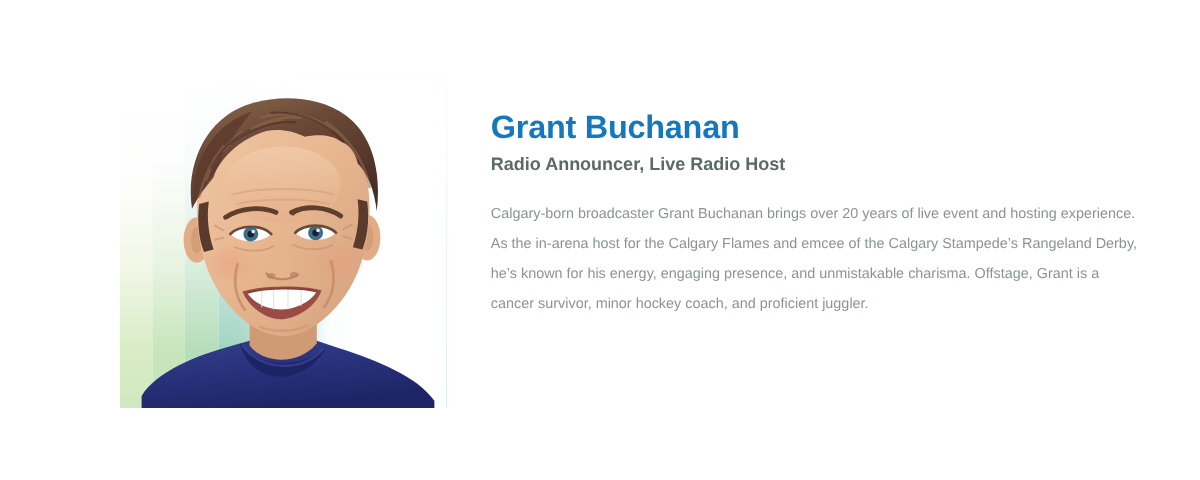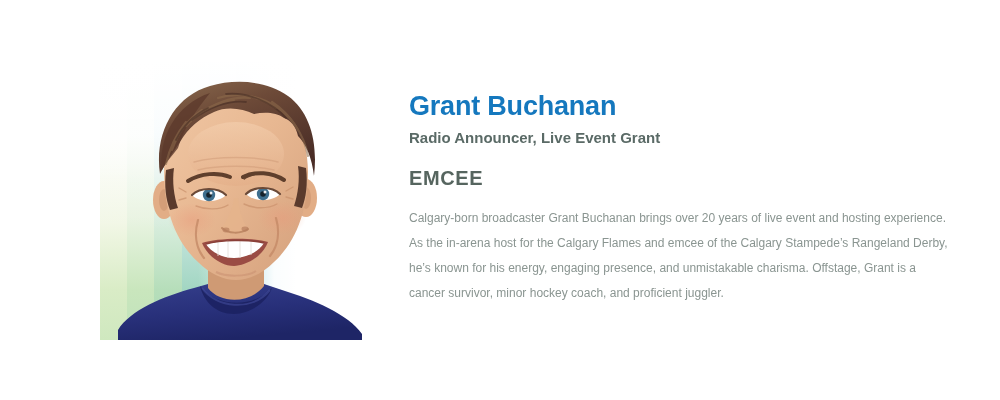--- a/index.html
+++ b/index.html
@@ -277,20 +277,19 @@
             <path d="M 98 108 C 118 103 154 103 174 108"></path>
           </g>
         </g>
       </svg>
     </div>
   </div>
 
   <div class="text-col">
     <h1 class="speaker-name">Grant Buchanan</h1>
 
-    <div class="speaker-role">Radio Announcer, Live Event Grant</div>
-
-    <h2 class="section-heading">EMCEE</h2>
+    <div class="speaker-role">Radio Announcer, Live Radio Host</div>
+
 
     <p class="bio">Calgary-born broadcaster Grant Buchanan brings over 20 years of live event and hosting experience. As the in-arena host for the Calgary Flames and emcee of the Calgary Stampede’s Rangeland Derby, he’s known for his energy, engaging presence, and unmistakable charisma. Offstage, Grant is a cancer survivor, minor hockey coach, and proficient juggler.</p>
   </div>
 
 </div>
 
 </body></html>

